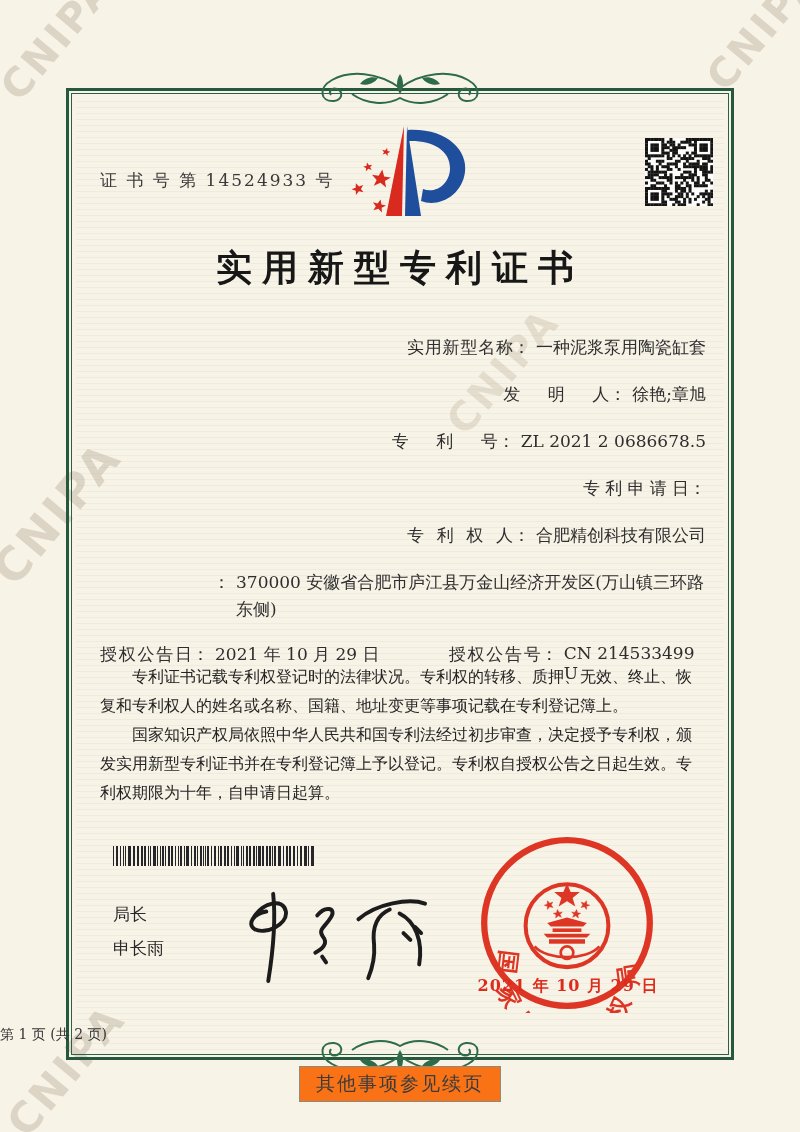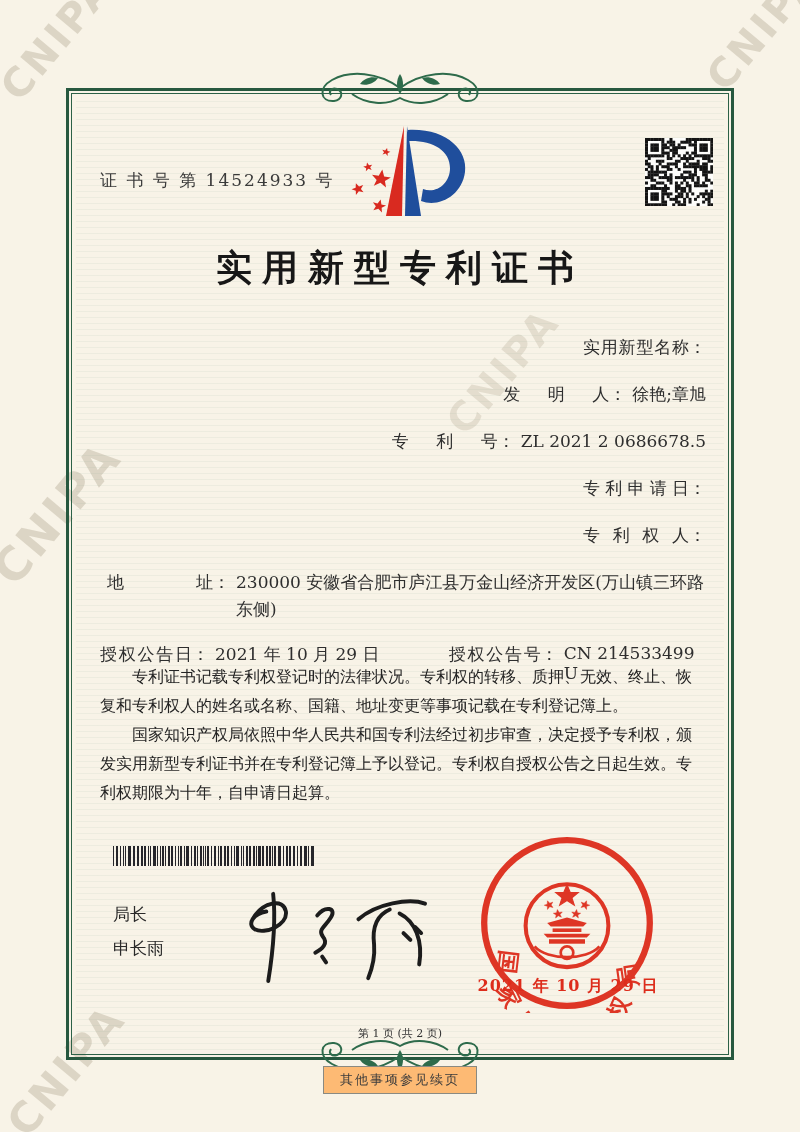--- a/index.html
+++ b/index.html
@@ -48,25 +48,25 @@
   .paras p{margin:0;text-indent:2em;}
   .barcode{position:absolute;left:113px;top:846px;width:205px;height:20px;}
   .director-title{position:absolute;left:113px;top:903px;font-size:17px;color:#2a2a2a;}
   .director-name{position:absolute;left:113px;top:937px;font-size:17px;color:#2a2a2a;}
   .signature{position:absolute;left:224px;top:886px;width:212px;height:98px;}
   .seal{position:absolute;left:477px;top:833px;width:180px;height:180px;opacity:0.95;}
   .seal-date{
     position:absolute;left:468px;top:976px;width:200px;text-align:center;
     color:#dd2c1b;font-size:16px;font-weight:600;letter-spacing:1px;
   }
-  .page-no{position:absolute;left:0;right:0;top:1026px;text-align:center;font-size:11px;color:#333;}
+  .page-no{position:absolute;left:0;right:0;top:1026px;font-size:14px;color:#333;}
   .note-box{
     position:absolute;left:50%;top:1066px;transform:translateX(-50%);
-    background:#fdba74;border:1px solid #8a8a82;padding:4px 16px;
-    font-size:13px;color:#3c3c3c;letter-spacing:2px;
+    background:#f97316;border:1px solid #8a8a82;padding:4px 16px;
+    font-size:19px;color:#3c3c3c;letter-spacing:2px;
   }
   .ornament{position:absolute;width:220px;height:48px;left:290px;}
   .orn-top{top:64px;}
   .orn-bottom{top:1032px;transform:scaleY(-1);}
 </style>
 </head>
 <body>
 
 <svg width="0" height="0" style="position:absolute" aria-hidden="true">
   <defs>
@@ -465,43 +465,44 @@
       <rect x="65.28" y="65.28" width="3" height="3" fill="#141414"></rect>
     </svg>
 </div>
 
 <div class="title">实用新型专利证书</div>
 
 <div class="fields">
   <div class="field">
     <span class="flabel">实用新型名称</span>
       <span class="fcolon">：</span>
+    <span class="fvalue">一种泥浆泵用陶瓷缸套</span>
   </div>
   <div class="field">
     <span class="flabel">发明人</span>
       <span class="fcolon">：</span>
     <span class="fvalue">徐艳;章旭</span>
   </div>
   <div class="field">
     <span class="flabel">专利号</span>
       <span class="fcolon">：</span>
     <span class="fvalue">ZL 2021 2 0686678.5</span>
   </div>
   <div class="field">
     <span class="flabel">专利申请日</span>
       <span class="fcolon">：</span>
   </div>
   <div class="field">
     <span class="flabel">专利权人</span>
       <span class="fcolon">：</span>
+    <span class="fvalue">合肥精创科技有限公司</span>
   </div>
   <div class="field">
-    <span class="flabel">地址</span>
       <span class="fcolon">：</span>
-    <span class="fvalue" style="max-width:470px;">230000 安徽省合肥市庐江县万金山经济开发区(万山镇三环路东侧)</span>
+    <span class="fvalue" style="max-width:470px;">370000 安徽省合肥市庐江县万金山经济开发区(万山镇三环路东侧)</span>
   </div>
   <div class="grant-row">
     <span class="grant-left">
       <span class="flabel-sm">授权公告日</span>
         <span>：</span>
       <span class="fvalue">2021 年 10 月 29 日</span>
     </span>
     <span class="grant-right">
       <span class="flabel-sm">授权公告号</span>
         <span>：</span>

